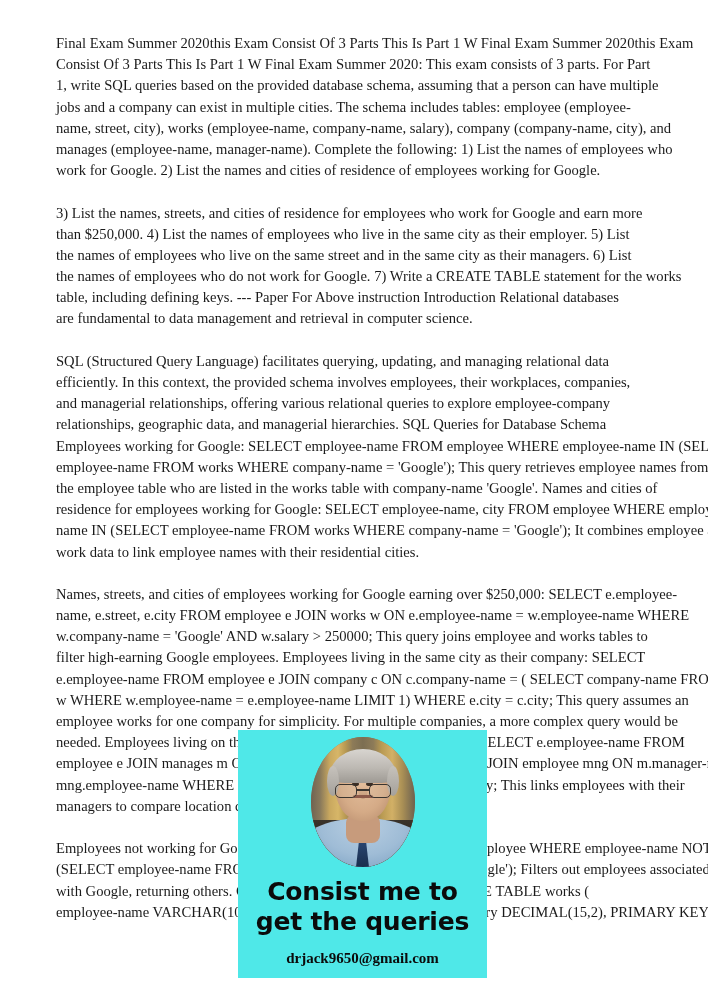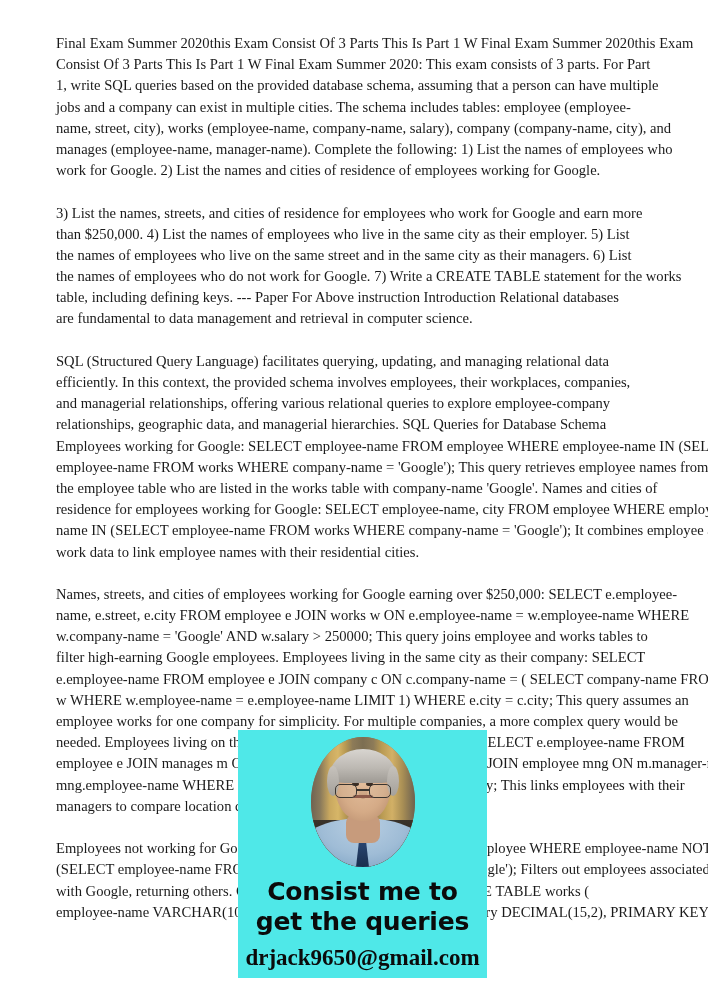--- a/index.html
+++ b/index.html
@@ -227,21 +227,21 @@
     color: #0b0b0b;
     letter-spacing: -0.2px;
   }
   #card-heading .l2 { display: block; }
 
   #card-email {
     margin-top: 8px;
     text-align: center;
     font-family: "Liberation Serif", "DejaVu Serif", serif;
     font-weight: bold;
-    font-size: 23px;
+    font-size: 15px;
     line-height: 26px;
     color: #0b0b0b;
   }
 </style>
 </head>
 <body>
 
 <div id="page">
 
   <div id="doc-body"><span class="ln">Final Exam Summer 2020this Exam Consist Of 3 Parts This Is Part 1 W Final Exam Summer 2020this Exam</span><span class="ln">Consist Of 3 Parts This Is Part 1 W Final Exam Summer 2020: This exam consists of 3 parts. For Part</span><span class="ln">1, write SQL queries based on the provided database schema, assuming that a person can have multiple</span><span class="ln">jobs and a company can exist in multiple cities. The schema includes tables: employee (employee-</span><span class="ln">name, street, city), works (employee-name, company-name, salary), company (company-name, city), and</span><span class="ln">manages (employee-name, manager-name). Complete the following: 1) List the names of employees who</span><span class="ln">work for Google. 2) List the names and cities of residence of employees working for Google.</span><span class="ln blank"></span><span class="ln">3) List the names, streets, and cities of residence for employees who work for Google and earn more</span><span class="ln">than $250,000. 4) List the names of employees who live in the same city as their employer. 5) List</span><span class="ln">the names of employees who live on the same street and in the same city as their managers. 6) List</span><span class="ln">the names of employees who do not work for Google. 7) Write a CREATE TABLE statement for the works</span><span class="ln">table, including defining keys. --- Paper For Above instruction Introduction Relational databases</span><span class="ln">are fundamental to data management and retrieval in computer science.</span><span class="ln blank"></span><span class="ln">SQL (Structured Query Language) facilitates querying, updating, and managing relational data</span><span class="ln">efficiently. In this context, the provided schema involves employees, their workplaces, companies,</span><span class="ln">and managerial relationships, offering various relational queries to explore employee-company</span><span class="ln">relationships, geographic data, and managerial hierarchies. SQL Queries for Database Schema</span><span class="ln">Employees working for Google: SELECT employee-name FROM employee WHERE employee-name IN (SELECT</span><span class="ln">employee-name FROM works WHERE company-name = 'Google'); This query retrieves employee names from</span><span class="ln">the employee table who are listed in the works table with company-name 'Google'. Names and cities of</span><span class="ln">residence for employees working for Google: SELECT employee-name, city FROM employee WHERE employee-</span><span class="ln">name IN (SELECT employee-name FROM works WHERE company-name = 'Google'); It combines employee and</span><span class="ln">work data to link employee names with their residential cities.</span><span class="ln blank"></span><span class="ln">Names, streets, and cities of employees working for Google earning over $250,000: SELECT e.employee-</span><span class="ln">name, e.street, e.city FROM employee e JOIN works w ON e.employee-name = w.employee-name WHERE</span><span class="ln">w.company-name = 'Google' AND w.salary &gt; 250000; This query joins employee and works tables to</span><span class="ln">filter high-earning Google employees. Employees living in the same city as their company: SELECT</span><span class="ln">e.employee-name FROM employee e JOIN company c ON c.company-name = ( SELECT company-name FROM works</span><span class="ln">w WHERE w.employee-name = e.employee-name LIMIT 1) WHERE e.city = c.city; This query assumes an</span><span class="ln">employee works for one company for simplicity. For multiple companies, a more complex query would be</span><span class="ln">needed. Employees living on the same street and city as their managers: SELECT e.employee-name FROM</span><span class="ln">employee e JOIN manages m ON e.employee-name = m.employee-name JOIN employee mng ON m.manager-name =</span><span class="ln">mng.employee-name WHERE e.street = mng.street AND e.city = mng.city; This links employees with their</span><span class="ln">managers to compare location details.</span><span class="ln blank"></span><span class="ln">Employees not working for Google: SELECT employee-name FROM employee WHERE employee-name NOT IN</span><span class="ln">(SELECT employee-name FROM works WHERE company-name = 'Google'); Filters out employees associated</span><span class="ln">with Google, returning others. Create Table statement for works: CREATE TABLE works (</span><span class="ln">employee-name VARCHAR(100), company-name VARCHAR(100), salary DECIMAL(15,2), PRIMARY KEY (employee-</span></div>

